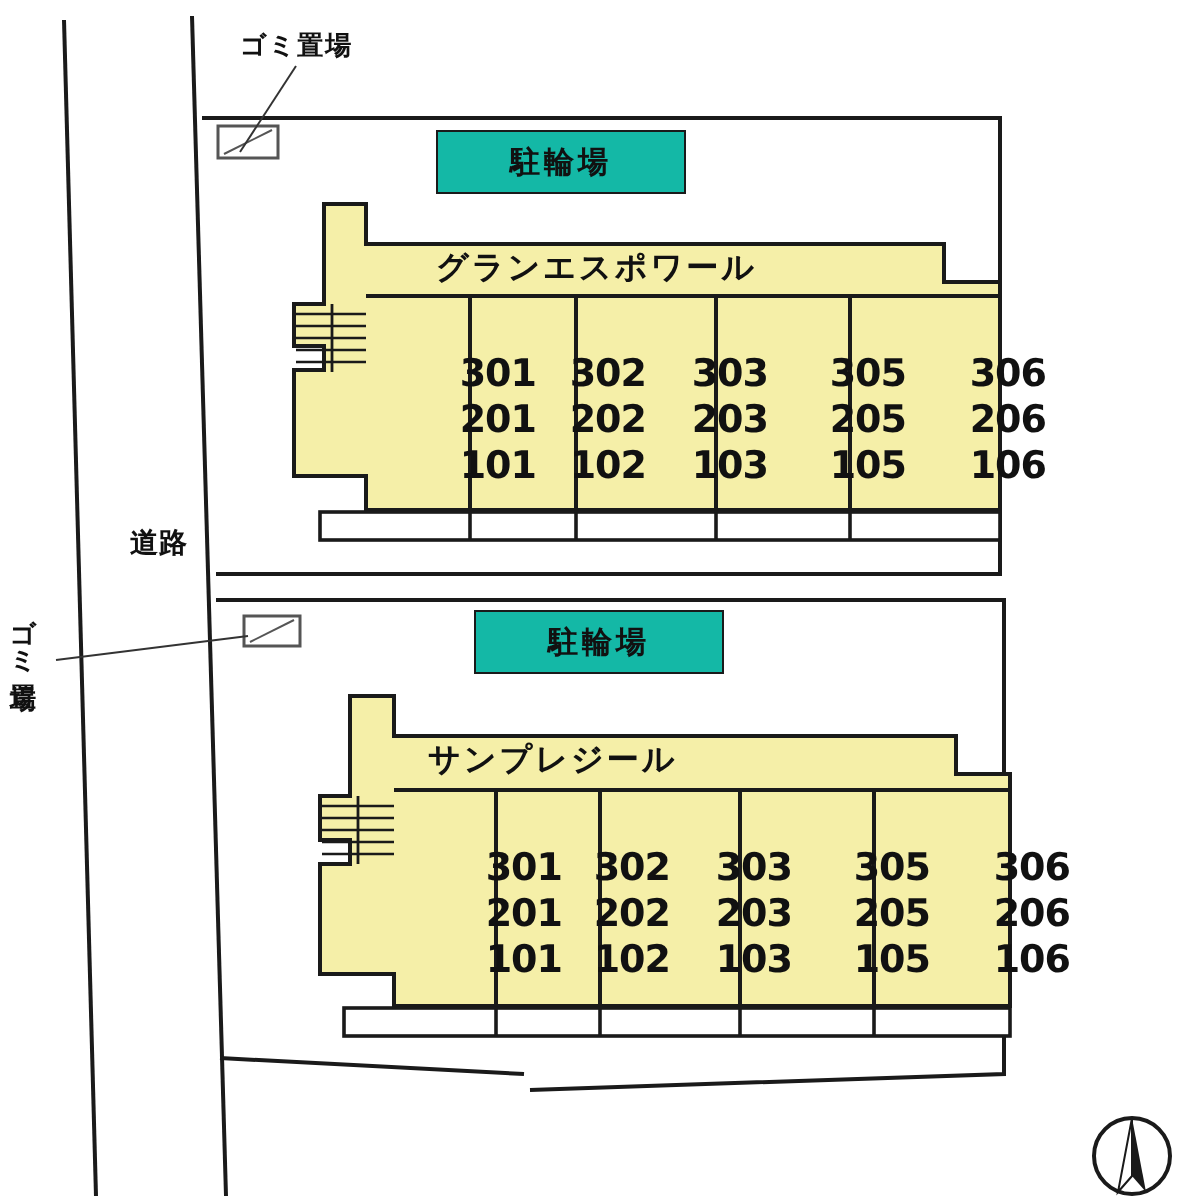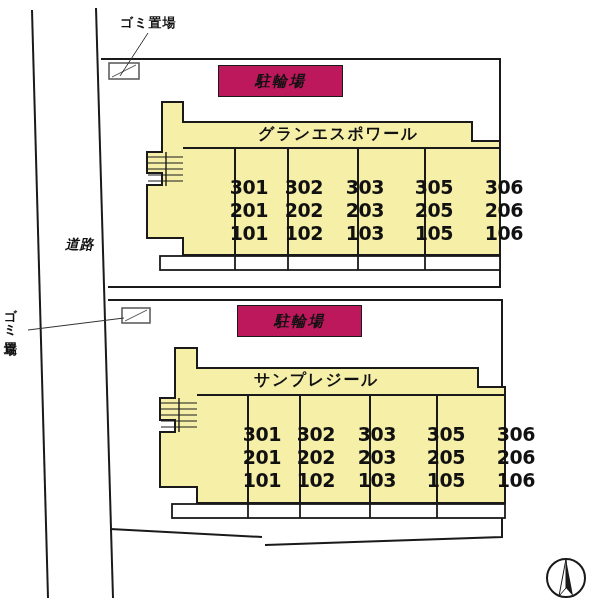--- a/index.html
+++ b/index.html
@@ -43,35 +43,33 @@
     letter-spacing: -0.5px;
     margin-left: 40px;
   }
   .bldg-name {
     position: absolute;
     color: #111111;
     font-weight: 700;
     font-size: 16px;
     white-space: nowrap;
     letter-spacing: 1.5px;
-    margin-left: 40px;
   }
   .box-label {
     position: absolute;
     display: flex;
     align-items: center;
     justify-content: center;
-    background: #be185d;
+    background: #14b8a6;
     border: 1.5px solid #1a1a1a;
     color: #111111;
     font-weight: 700;
     font-size: 15px;
     letter-spacing: 2px;
     box-sizing: border-box;
-    font-style: italic;
   }
   .vert-label {
     position: absolute;
     writing-mode: vertical-rl;
     text-orientation: upright;
     color: #111111;
     font-weight: 700;
     font-size: 13px;
     letter-spacing: 1px;
     line-height: 1;
@@ -215,21 +213,21 @@
       <polygon points="566,559 573,596 566,588" fill="#1a1a1a"></polygon>
       <polygon points="566,559 559,596 566,588" fill="#ffffff" stroke="#1a1a1a" stroke-width="1"></polygon>
     </g>
 
   </svg>
 
   <div class="lbl trash-label" style="left:120px; top:14px;">ゴミ置場</div>
 
   <div class="vert-label" style="left:4px; top:300px;">ゴミ置場</div>
 
-  <div class="lbl road-label" style="left:65px; top:236px;font-style:italic;">道路</div>
+  <div class="lbl road-label" style="left:65px; top:263px;">道路</div>
 
   <div class="box-label" style="left:218px; top:65px; width:125px; height:32px;">駐輪場</div>
 
   <div class="box-label" style="left:237px; top:305px; width:125px; height:32px;">駐輪場</div>
 
   <div class="bldg-name" style="left:218px; top:124px;">グランエスポワール</div>
 
   <div class="unit-num" style="left:182px; top:176px; width:46px;">301</div>
   <div class="unit-num" style="left:182px; top:199px; width:46px;">201</div>
   <div class="unit-num" style="left:182px; top:222px; width:46px;">101</div>

